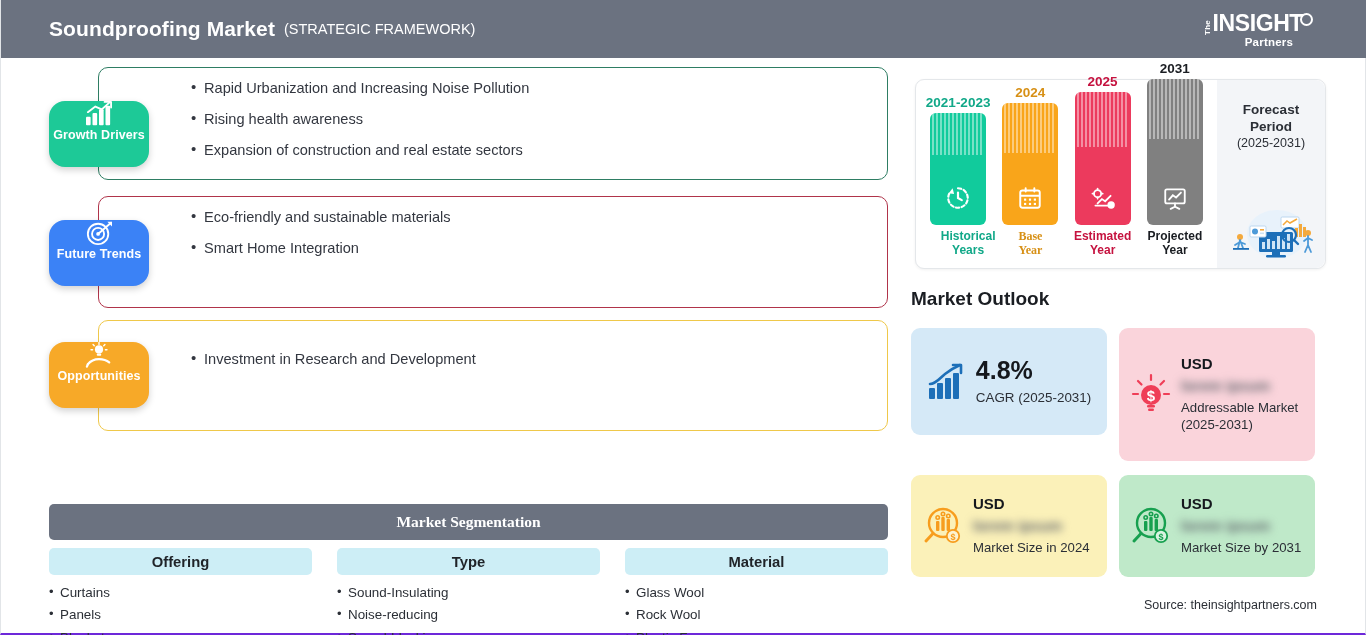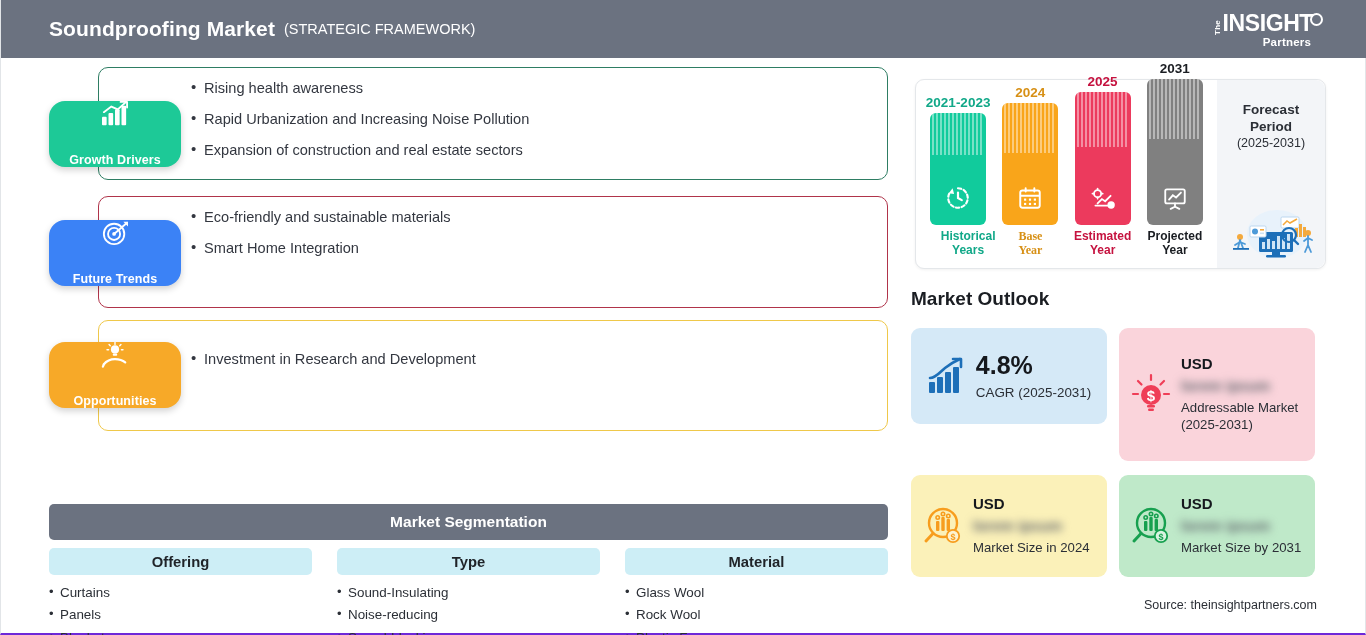--- a/index.html
+++ b/index.html
@@ -26,54 +26,54 @@
   .header-title {
     margin-left: 48px;
     color: #ffffff; font-size: 21px; font-weight: bold; letter-spacing: .1px;
     white-space: nowrap;
   }
   .header-sub {
     color: #ffffff; font-size: 14.5px; font-weight: normal;
     margin-left: 9px; white-space: nowrap;
   }
   .logo {
-    position: absolute; right: 44px; top: 9px;
+    position: absolute; right: 54px; top: 9px;
     width: 118px; height: 42px;
     color: #ffffff;
     display: flex; flex-direction: column; align-items: flex-end; justify-content: center;
   }
   .logo-row1 { display: flex; align-items: flex-end; line-height: 1; }
   .logo-the {
     font-size: 8px; font-weight: bold; letter-spacing: .3px;
     writing-mode: vertical-rl; transform: rotate(180deg);
     height: 21px; margin-right: 1px;
   }
   .logo-insight { font-size: 23px; font-weight: bold; letter-spacing: -.4px; }
   .logo-ring {
     width: 13px; height: 13px; border: 2px solid #fff; border-radius: 50%;
     margin-left: -3px; margin-bottom: 9px;
   }
   .logo-partners {
     font-size: 11.5px; font-weight: bold; letter-spacing: .2px;
-    margin-top: 1px; margin-right: 12px; text-align: center;
+    margin-top: 1px; margin-right: 20px; text-align: center;
   }
 
   
   .left { position: absolute; left: 0; top: 58px; width: 900px; height: 577px; }
 
   .pillar { position: absolute; }
   .pillar .box {
     position: absolute; left: 97px; top: 0; width: 790px;
     border-radius: 10px; background: #fff;
     padding: 12px 0 12px 92px;
   }
   .pillar .badge {
-    position: absolute; left: 48px; width: 132px; height: 66px;
+    position: absolute; left: 48px; width: 100px; height: 66px;
     border-radius: 16px;
-    display: flex; flex-direction: column; align-items: center; justify-content: space-between;
+    display: flex; flex-direction: column; align-items: center; justify-content: flex-start;
     box-shadow: 0 3px 7px rgba(0,0,0,.18);
     z-index: 3;
   }
   .badge-label {
     color: #ffffff; font-size: 12.5px; font-weight: bold; letter-spacing: .1px;
     white-space: nowrap; margin-top: 1px;
   }
   .badge-icon { width: 30px; height: 26px; display:block; }
 
   .bullets { list-style: none; }
@@ -86,21 +86,21 @@
   .bullets li::before {
     content: "•"; position: absolute; left: 0; top: -1px;
     color: #333740; font-size: 15px;
   }
 
   
   .seg-title {
     position: absolute; left: 48px; top: 446px; width: 839px; height: 36px;
     background: #6b7280; border-radius: 5px;
     color: #ffffff; font-size: 15.5px; font-weight: bold;
-    display: flex; align-items: center; justify-content: center;
+    display: flex; align-items: center; justify-content: center; font-family: Liberation Serif, serif;
   }
   .seg-cols {
     position: absolute; left: 48px; top: 490px; width: 839px;
     display: flex; gap: 25px;
   }
   .seg-col { width: 263px; }
   .seg-head {
     height: 27px; background: #cdeef6; border-radius: 5px;
     display: flex; align-items: center; justify-content: center;
     font-size: 14.8px; font-weight: bold; color: #1f2328;
@@ -158,21 +158,21 @@
   .outlook-title {
     position: absolute; left: 10px; top: 230px;
     font-size: 19px; font-weight: bold; color: #1a1d22;
   }
 
   .cards {
     position: absolute; left: 10px; top: 270px; width: 410px;
     display: grid; grid-template-columns: 196px 196px; gap: 14px 12px;
   }
   .card { border-radius: 9px; padding: 12px 11px; display: flex; gap: 9px; }
-  .card-cagr { background: #d5e9f7; height: 96px; align-items: center; justify-content: center; }
+  .card-cagr { background: #d5e9f7; height: 107px; align-items: center; justify-content: center; }
   .card-tam  { background: #fad4db; height: 133px; align-items: center; }
   .card-ms24 { background: #fbf1b9; height: 102px; align-items: center; }
   .card-ms31 { background: #bfe9c9; height: 102px; align-items: center; }
 
   .card-icon { flex: 0 0 auto; }
   .card-body { display: flex; flex-direction: column; justify-content: center; }
   .cagr-val { font-size: 25px; font-weight: bold; color: #15181d; line-height: 1; }
   .cagr-cap { font-size: 13.4px; color: #2b2f36; margin-top: 7px; white-space: nowrap; }
   .usd { font-size: 15px; font-weight: bold; color: #15181d; line-height: 1; }
   .blurred {
@@ -203,22 +203,22 @@
       </div>
       <div class="logo-partners">Partners</div>
     </div>
   </div>
 
   <div class="left">
 
     <div class="pillar" id="pillar-0" style="left:0; top:9px;">
       <div class="box" style="border:1.4px solid #2e7d63; min-height:113px;">
         <ul class="bullets">
+          <li>Rapid Urbanization and Increasing Noise Pollution</li>
           <li>Rising health awareness</li>
-          <li>Rapid Urbanization and Increasing Noise Pollution</li>
           <li>Expansion of construction and real estate sectors</li>
         </ul>
       </div>
       <div class="badge" style="top:34px; background:#1dc997;">
         <svg class="badge-icon" viewBox="0 0 32 28">
           <rect x="2" y="17" width="5" height="9" fill="#fff" rx="1"></rect>
           <rect x="9" y="13" width="5" height="13" fill="#fff" rx="1"></rect>
           <rect x="16" y="9" width="5" height="17" fill="#fff" rx="1"></rect>
           <rect x="23" y="5" width="5" height="21" fill="#fff" rx="1"></rect>
           <path d="M4 12 L12 6 L19 9 L28 1" stroke="#fff" stroke-width="2" fill="none" stroke-linecap="round"></path>

